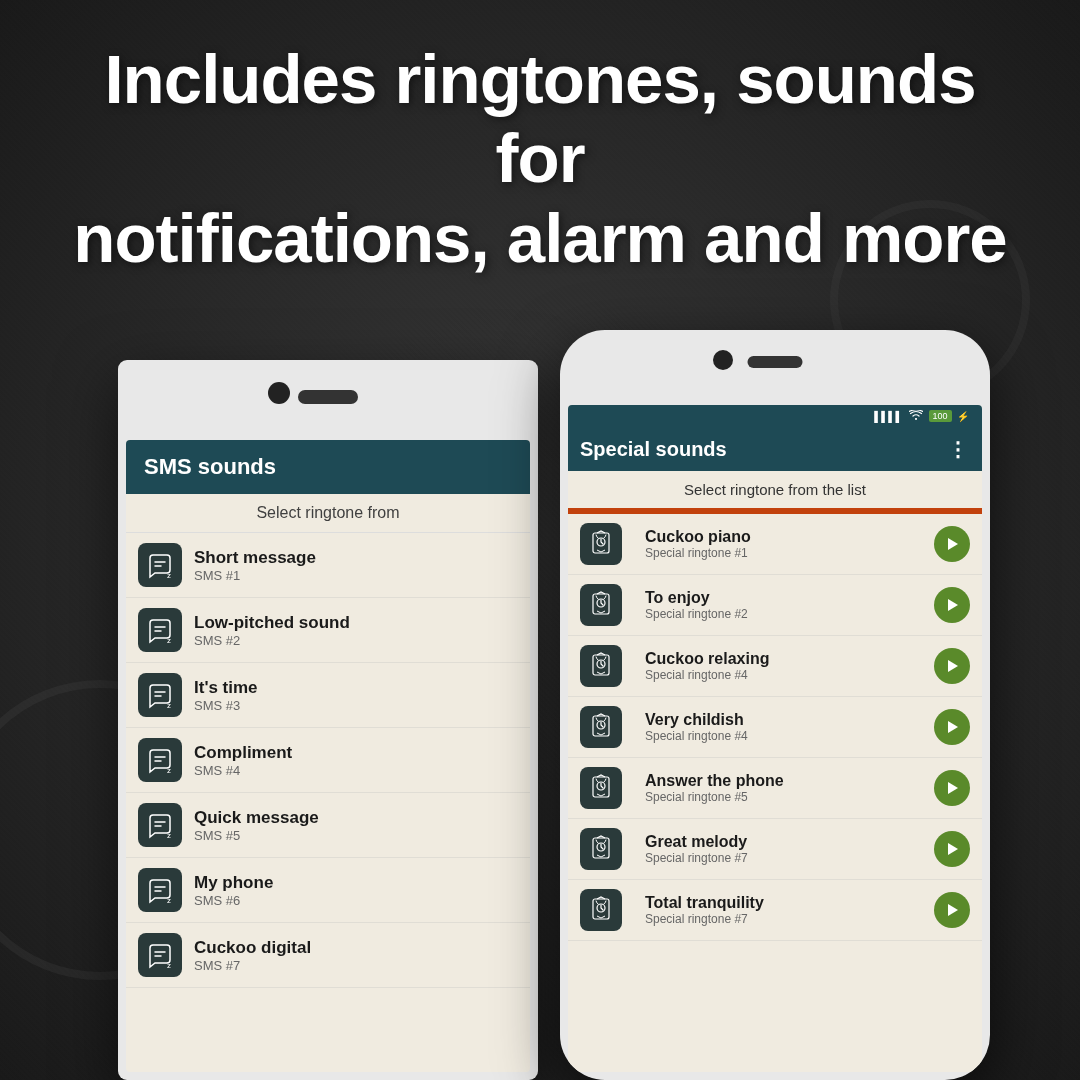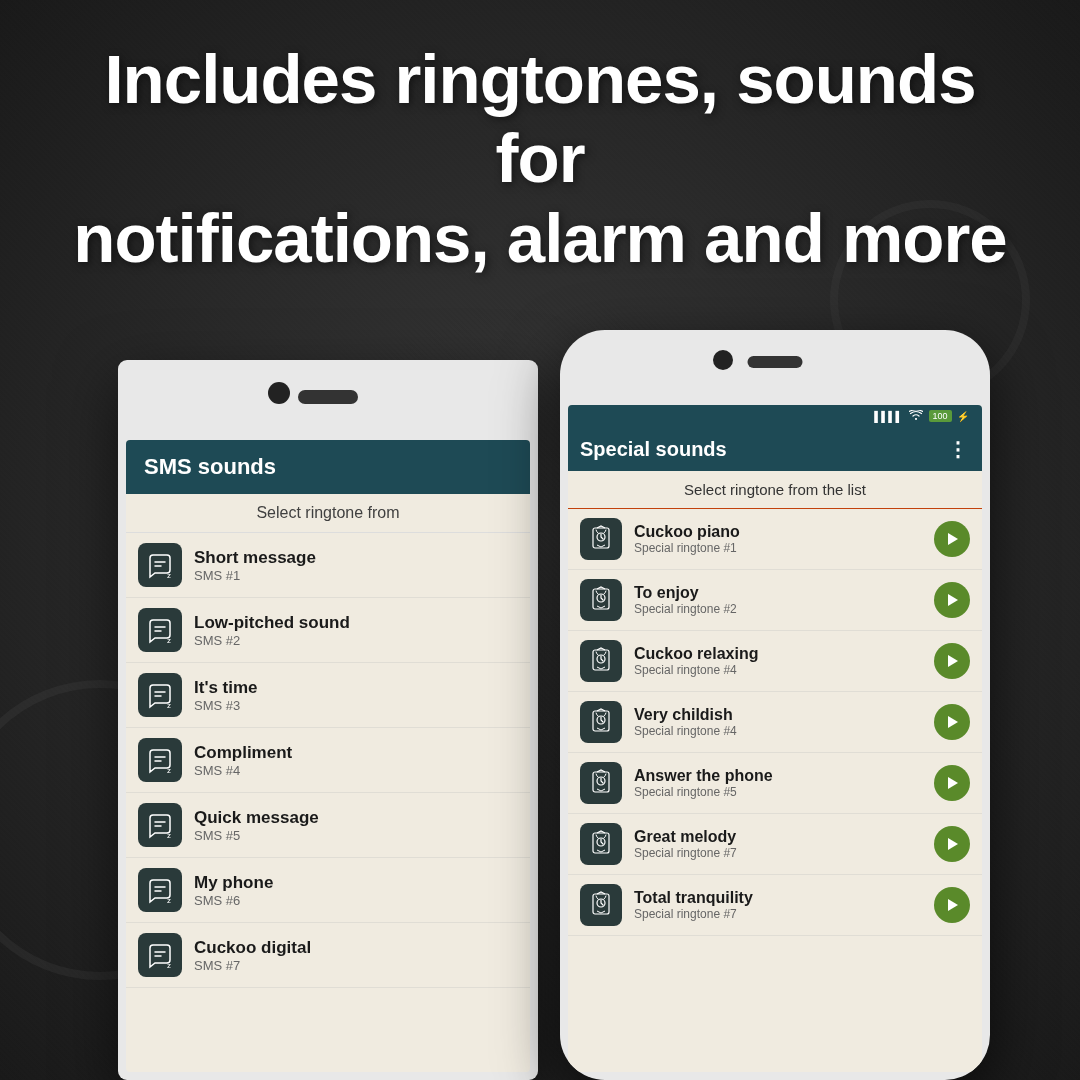--- a/index.html
+++ b/index.html
@@ -275,21 +275,21 @@
       font-size: 20px;
       letter-spacing: 2px;
     }
 
     .phone-subheader-right {
       background: #f0ebe0;
       padding: 10px 16px;
       font-size: 15px;
       color: #333;
       text-align: center;
-      border-bottom: 1px solid #c2410c;
+      border-bottom: 6px solid #c2410c;
     }
 
     .special-list-item {
       display: flex;
       align-items: center;
       padding: 9px 12px;
       border-bottom: 1px solid #e0ddd5;
       background: #f0ebe0;
     }
 
@@ -305,20 +305,21 @@
       margin-right: 12px;
     }
 
     .special-icon svg {
       width: 28px;
       height: 28px;
     }
 
     .special-info {
       flex: 1;
+      margin-left: 11px;
     }
 
     .special-info .special-title {
       font-size: 16px;
       font-weight: bold;
       color: #1a1a1a;
     }
 
     .special-info .special-sub {
       font-size: 12px;

